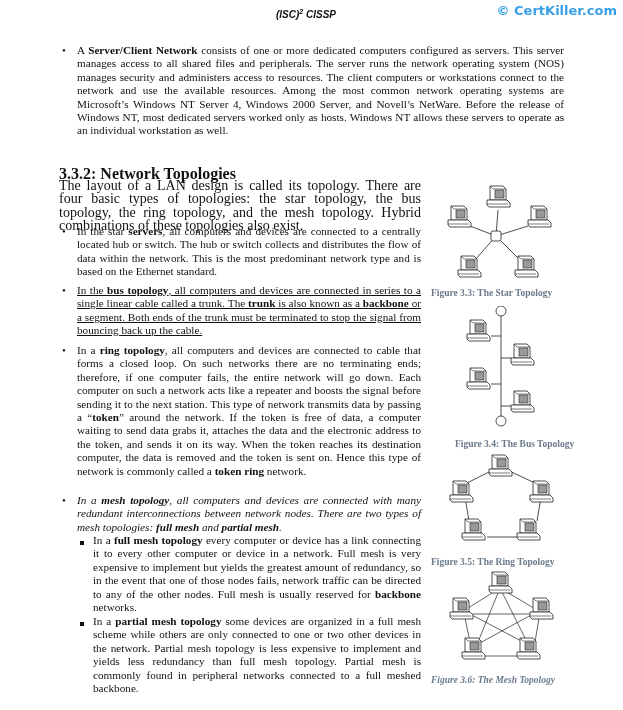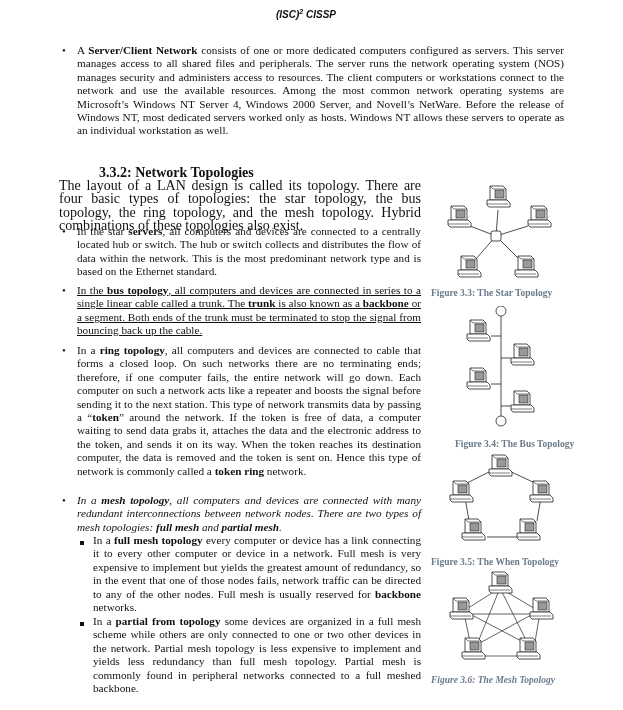--- a/index.html
+++ b/index.html
@@ -4,21 +4,21 @@
 <style>
   html, body { margin:0; padding:0; background:#ffffff; }
   body { width:623px; height:710px; position:relative; overflow:hidden; font-family:"Liberation Serif", serif; color:#111; }
   .hdr-book { position:absolute; left:276px; top:8px; font-family:"Liberation Sans", sans-serif; font-style:italic; font-weight:bold; font-size:10px; color:#111; }
   .hdr-book sup { font-size:7px; }
   .hdr-wm { position:absolute; right:6px; top:2px; text-align:right; font-family:"DejaVu Sans", sans-serif; font-weight:bold; font-size:13px; line-height:17px; color:#3aa0e6; }
   .para { position:absolute; font-size:14px; line-height:13.4px; text-align:justify; }
   .bul { position:absolute; font-size:11.2px; line-height:13.4px; }
   .dot { position:absolute; font-size:11px; }
   .sq { position:absolute; width:4px; height:4px; background:#111; }
-  .h3 { position:absolute; left:59px; top:165px; font-weight:bold; font-size:14px;margin-left:40px; }
+  .h3 { position:absolute; left:59px; top:165px; font-weight:bold; font-size:16px; }
   .fig { position:absolute; }
   .cap { position:absolute; font-size:9.5px; font-weight:bold; color:#6a7a8a; white-space:nowrap; }
   b { font-weight:bold; }
 </style>
 </head>
 <body>
 
 <svg width="0" height="0" style="position:absolute">
   <defs>
     <g id="pc">
@@ -30,20 +30,21 @@
       <path d="M0 14 H20 L23 17 V21 H2 L0 19 Z" fill="#fff" stroke="#222" stroke-width="0.8"></path>
       <path d="M0 18 H21" stroke="#222" stroke-width="0.6"></path>
     </g>
   </defs>
 </svg>
 
 <div class="hdr-book">
   <span>(ISC)</span><sup>2</sup><span> CISSP</span>
 </div>
 <div class="hdr-wm">
+  <div>© CertKiller.com</div>
 </div>
 
 <span class="dot" style="left:62px; top:44px;">•</span>
 <div class="bul" style="left:77px; top:44px; width:487px; text-align:justify;">
   <span>A </span><b>Server/Client Network</b><span> consists of one or more dedicated computers configured as servers. This server manages access to all shared files and peripherals. The server runs the network operating system (NOS) manages security and administers access to resources. The client computers or workstations connect to the network and use the available resources. Among the most common network operating systems are Microsoft’s Windows NT Server 4, Windows 2000 Server, and Novell’s NetWare. Before the release of Windows NT, most dedicated servers worked only as hosts. Windows NT allows these servers to operate as an individual workstation as well.</span>
 </div>
 
 <div class="h3">3.3.2: Network Topologies</div>
 <div class="para" style="left:59px; top:179px; width:362px;">The layout of a LAN design is called its topology. There are four basic types of topologies: the star topology, the bus topology, the ring topology, and the mesh topology. Hybrid combinations of these topologies also exist.</div>
 
@@ -67,21 +68,21 @@
   <span>In a </span><b>mesh topology</b><span>, all computers and devices are connected with many redundant interconnections between network nodes. There are two types of mesh topologies: </span><b>full mesh</b><span> and </span><b>partial mesh</b><span>.</span>
 </div>
 
 <div class="sq" style="left:80px; top:541px;"></div>
 <div class="bul" style="left:93px; top:534px; width:328px; text-align:justify;">
   <span>In a </span><b>full mesh topology</b><span> every computer or device has a link connecting it to every other computer or device in a network. Full mesh is very expensive to implement but yields the greatest amount of redundancy, so in the event that one of those nodes fails, network traffic can be directed to any of the other nodes. Full mesh is usually reserved for </span><b>backbone</b><span> networks.</span>
 </div>
 
 <div class="sq" style="left:80px; top:622px;"></div>
 <div class="bul" style="left:93px; top:615px; width:328px; text-align:justify;">
-  <span>In a </span><b>partial from topology</b><span> some devices are organized in a full mesh scheme while others are only connected to one or two other devices in the network. Partial mesh topology is less expensive to implement and yields less redundancy than full mesh topology. Partial mesh is commonly found in peripheral networks connected to a full meshed backbone.</span>
+  <span>In a </span><b>partial mesh topology</b><span> some devices are organized in a full mesh scheme while others are only connected to one or two other devices in the network. Partial mesh topology is less expensive to implement and yields less redundancy than full mesh topology. Partial mesh is commonly found in peripheral networks connected to a full meshed backbone.</span>
 </div>
 
 <svg class="fig" style="left:440px; top:180px;" width="120" height="105">
   <g stroke="#222" stroke-width="0.8">
     <line x1="56" y1="56" x2="58" y2="30"></line>
     <line x1="56" y1="56" x2="30" y2="46"></line>
     <line x1="56" y1="56" x2="88" y2="46"></line>
     <line x1="56" y1="56" x2="35" y2="80"></line>
     <line x1="56" y1="56" x2="80" y2="80"></line>
   </g>
@@ -118,21 +119,21 @@
     <line x1="20" y1="44" x2="24" y2="68"></line>
     <line x1="96" y1="44" x2="92" y2="68"></line>
     <line x1="42" y1="84" x2="72" y2="84"></line>
   </g>
   <use href="#pc" x="44" y="2"></use>
   <use href="#pc" x="5" y="28"></use>
   <use href="#pc" x="85" y="28"></use>
   <use href="#pc" x="17" y="66"></use>
   <use href="#pc" x="72" y="66"></use>
 </svg>
-<div class="cap" style="left:431px; top:557px;">Figure 3.5: The When Topology</div>
+<div class="cap" style="left:431px; top:557px;">Figure 3.5: The Ring Topology</div>
 
 <svg class="fig" style="left:445px; top:570px;" width="110" height="100">
   <g stroke="#222" stroke-width="0.7">
     <line x1="55" y1="18" x2="92" y2="40"></line>
     <line x1="55" y1="18" x2="20" y2="40"></line>
     <line x1="20" y1="48" x2="25" y2="72"></line>
     <line x1="94" y1="48" x2="90" y2="72"></line>
     <line x1="40" y1="86" x2="76" y2="86"></line>
     <line x1="55" y1="18" x2="33" y2="72"></line>
     <line x1="55" y1="18" x2="82" y2="72"></line>

